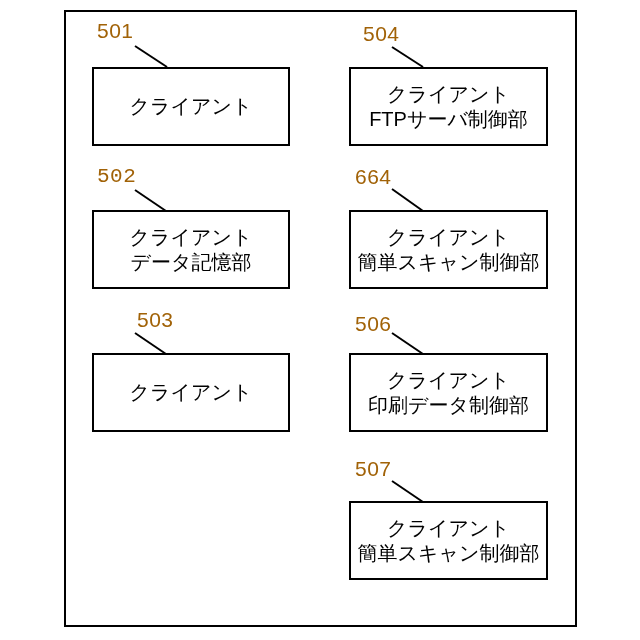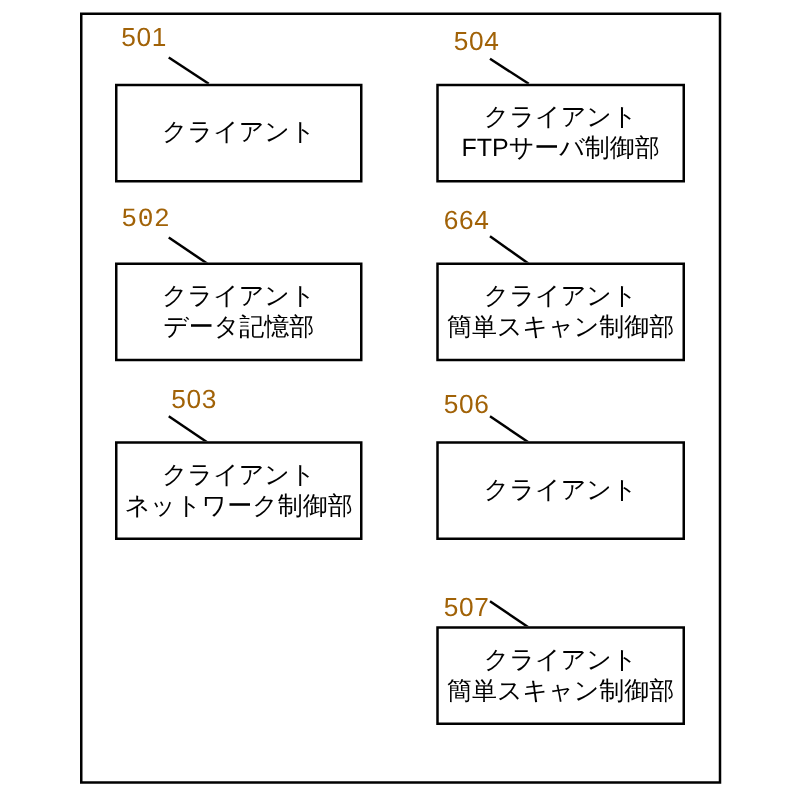--- a/index.html
+++ b/index.html
@@ -90,39 +90,39 @@
 
   <div class="ref" style="left:97px; top:166px;font-family:Liberation Mono, monospace;">502</div>
   <div class="box col-l row-2">
     <span>クライアント</span>
     <span>データ記憶部</span>
   </div>
 
   <div class="ref" style="left:97px; top:309px;margin-left:40px;">503</div>
   <div class="box col-l row-3">
     <span>クライアント</span>
-    <span>ネットワーク制御部</span>
   </div>
 
   <div class="ref" style="left:363px; top:23px;">504</div>
   <div class="box col-r row-1">
     <span>クライアント</span>
     <span>FTPサーバ制御部</span>
   </div>
 
   <div class="ref" style="left:355px; top:166px;">664</div>
   <div class="box col-r row-2">
     <span>クライアント</span>
     <span>簡単スキャン制御部</span>
   </div>
 
   <div class="ref" style="left:355px; top:313px;">506</div>
   <div class="box col-r row-3">
     <span>クライアント</span>
+    <span>印刷データ制御部</span>
   </div>
 
-  <div class="ref" style="left:355px; top:476px;">507</div>
+  <div class="ref" style="left:355px; top:458px;">507</div>
   <div class="box col-r row-4">
     <span>クライアント</span>
     <span>簡単スキャン制御部</span>
   </div>
 
 </div>
 
 </body></html>

